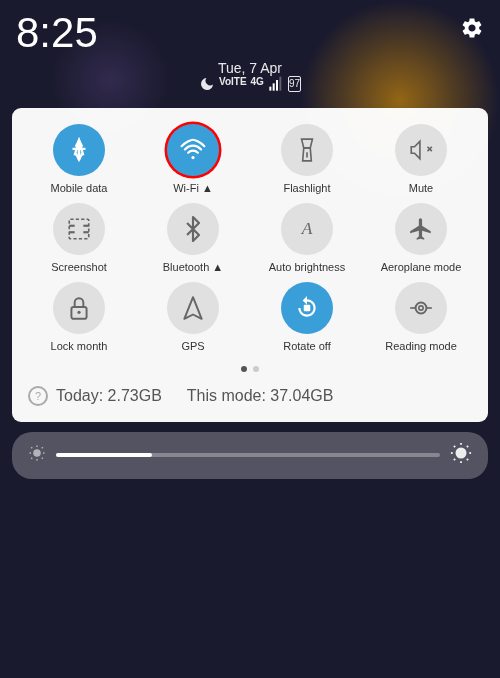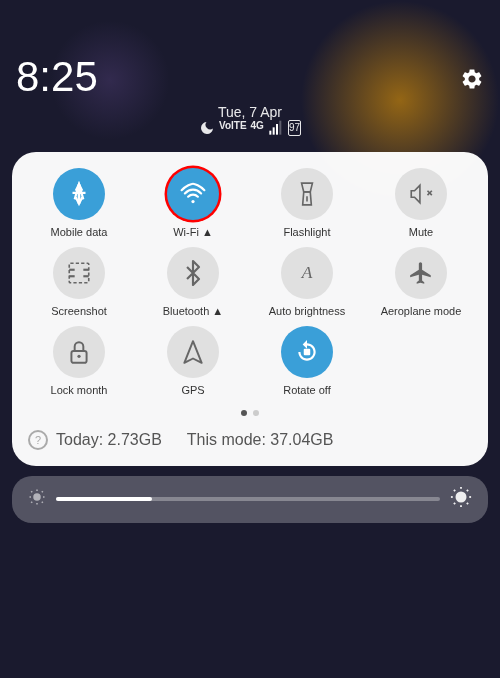--- a/index.html
+++ b/index.html
@@ -31,22 +31,21 @@
       opacity: 0.5;
     }
 
     
     .status-bar {
       position: relative;
       z-index: 10;
       padding: 12px 16px 4px 16px;
       display: flex;
       justify-content: space-between;
-      align-items: center;
-      margin-top: 44px;
+      align-items: flex-start;
     }
 
     .time {
       color: white;
       font-size: 42px;
       font-weight: 300;
       line-height: 1;
     }
 
     .status-icons {
@@ -92,21 +91,21 @@
       font-size: 12px;
       opacity: 0.9;
     }
 
     
     .quick-panel {
       position: relative;
       z-index: 10;
       margin: 8px 12px;
       background: rgba(255,255,255,0.97);
-      border-radius: 24px;
+      border-radius: 9px;
       padding: 16px 12px 12px 12px;
     }
 
     .grid {
       display: grid;
       grid-template-columns: repeat(4, 1fr);
       gap: 8px 4px;
       margin-bottom: 12px;
     }
 
@@ -397,20 +396,31 @@
     <div class="tile">
       <div class="tile-icon active-rotate">
         <svg class="tile-svg" viewBox="0 0 24 24" fill="none">
           <path d="M12 4V1L8 5l4 4V6c3.31 0 6 2.69 6 6s-2.69 6-6 6-6-2.69-6-6H4c0 4.42 3.58 8 8 8s8-3.58 8-8-3.58-8-8-8z" fill="white"></path>
           <rect x="9" y="9" width="6" height="6" rx="1" fill="white"></rect>
         </svg>
       </div>
       <span class="tile-label">Rotate off</span>
     </div>
 
+    <div class="tile">
+      <div class="tile-icon inactive">
+        <svg class="tile-svg" viewBox="0 0 24 24" fill="none">
+          <circle cx="12" cy="12" r="5" stroke="#666" stroke-width="1.8" fill="none"></circle>
+          <circle cx="12" cy="12" r="2" stroke="#666" stroke-width="1.5" fill="none"></circle>
+          <line x1="2" y1="12" x2="7" y2="12" stroke="#666" stroke-width="1.5"></line>
+          <line x1="17" y1="12" x2="22" y2="12" stroke="#666" stroke-width="1.5"></line>
+        </svg>
+      </div>
+      <span class="tile-label">Reading mode</span>
+    </div>
 
   </div>
 
   <div class="dots">
     <div class="dot active"></div>
     <div class="dot inactive"></div>
   </div>
 
   <div class="data-usage">
     <div class="data-usage-icon">?</div>

